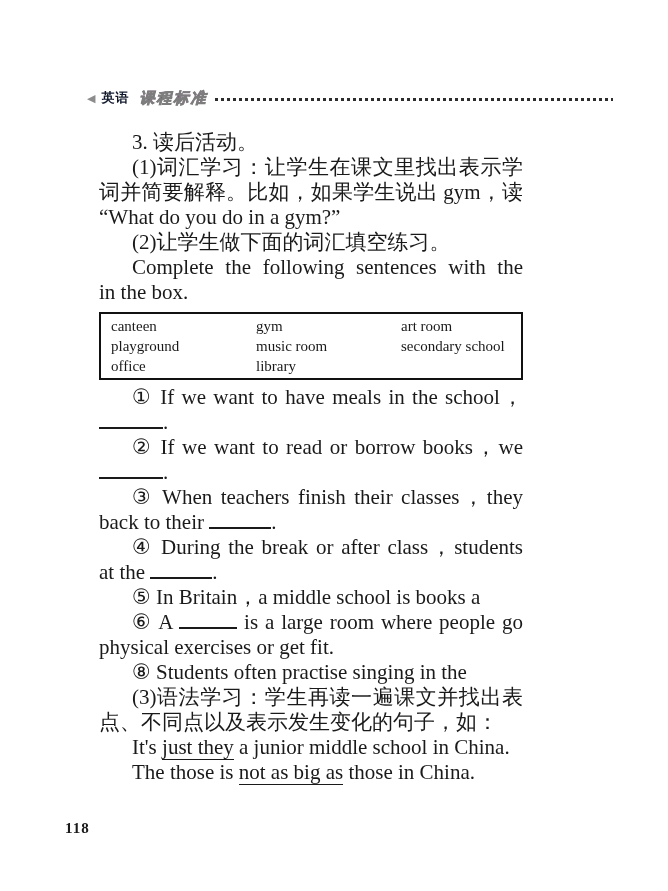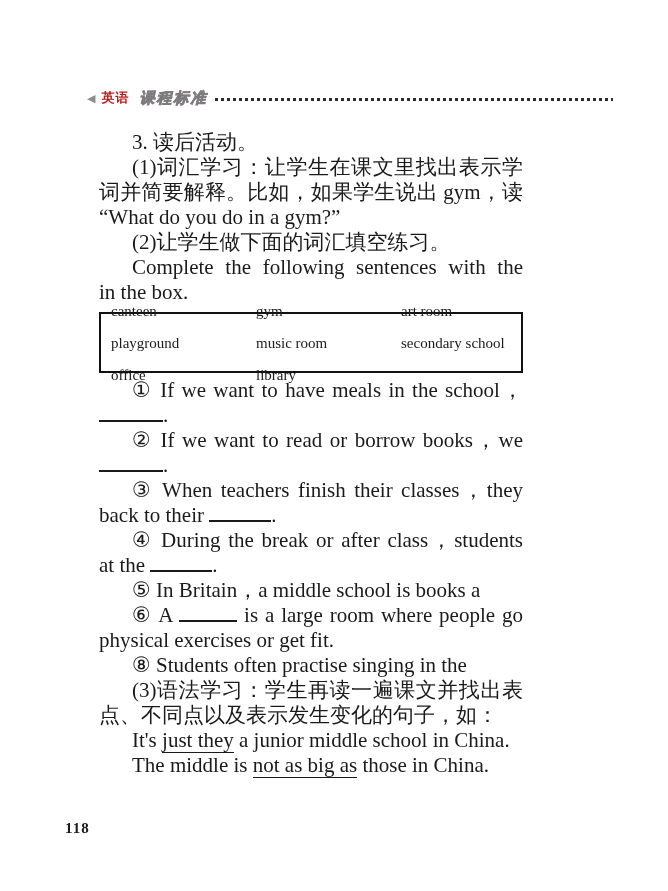--- a/index.html
+++ b/index.html
@@ -11,21 +11,21 @@
     color:#1a1a1a;
     overflow:hidden;
   }
   
   .header{
     position:absolute;left:87px;top:88px;width:526px;height:20px;
     display:flex;align-items:center;
   }
   .tri{font-size:11px;color:#8c8c8c;margin-right:6px;line-height:20px;}
   .subject{
-    font-size:13px;font-weight:bold;color:#b91c1c;letter-spacing:1px;
+    font-size:13px;font-weight:bold;color:#0f172a;letter-spacing:1px;
     font-family:"Liberation Sans","DejaVu Sans",sans-serif;
   }
   .series{
     margin-left:10px;font-size:15px;font-weight:bold;font-style:italic;
     letter-spacing:2px;color:#701a75;-webkit-text-stroke:0.8px #7d7d7d;
     font-family:"Liberation Serif","DejaVu Serif",serif;
   }
   .dotline{
     flex:1;height:3px;margin-left:8px;margin-top:2px;
     background:repeating-linear-gradient(to right,#2d2d2d 0 3px,transparent 3px 6px);
@@ -42,25 +42,25 @@
   .j{text-align:justify;text-align-last:justify;}
   .blank{
     display:inline-block;width:62px;height:1px;
     border-bottom:2px solid #1a1a1a;
   }
   .blank.w64{width:64px;}
   .blank.w58{width:58px;}
   .u{border-bottom:2px solid #1a1a1a;}
   
   .wordbox{
-    box-sizing:border-box;width:424px;height:61px;
+    box-sizing:border-box;width:424px;height:68px;
     margin-top:7px;margin-bottom:5px;
     border:2px solid #111111;
     display:grid;grid-template-columns:145px 145px 1fr;
-    align-content:center;row-gap:12px;
+    align-content:center;row-gap:0;
     padding:1px 0 1px 10px;
   }
   .cell{font-size:15px;line-height:20px;height:20px;overflow:hidden;}
   
   .pagenum{
     position:absolute;left:65px;top:820px;
     font-size:15px;font-weight:bold;letter-spacing:1px;
   }
 </style>
 </head>
@@ -118,19 +118,19 @@
     <div class="line">physical exercises or get fit.</div>
 
 
     <div class="line ind"><span>⑧ Students often practise singing in the </span><span class="blank"></span><span>.</span></div>
 
     <div class="line ind j">(3)语法学习：学生再读一遍课文并找出表示事物相同</div>
     <div class="line">点、不同点以及表示发生变化的句子，如：</div>
 
     <div class="line ind"><span>It's </span><span class="u">just they</span><span> a junior middle school in China.</span></div>
 
-    <div class="line ind"><span>The middle is </span><span class="u">not as big as</span><span> those in China.</span></div>
+    <div class="line ind"><span>The those is </span><span class="u">not as big as</span><span> those in China.</span></div>
 
   </div>
 
   <div class="pagenum">118</div>
 
 </div>
 
 </body></html>

